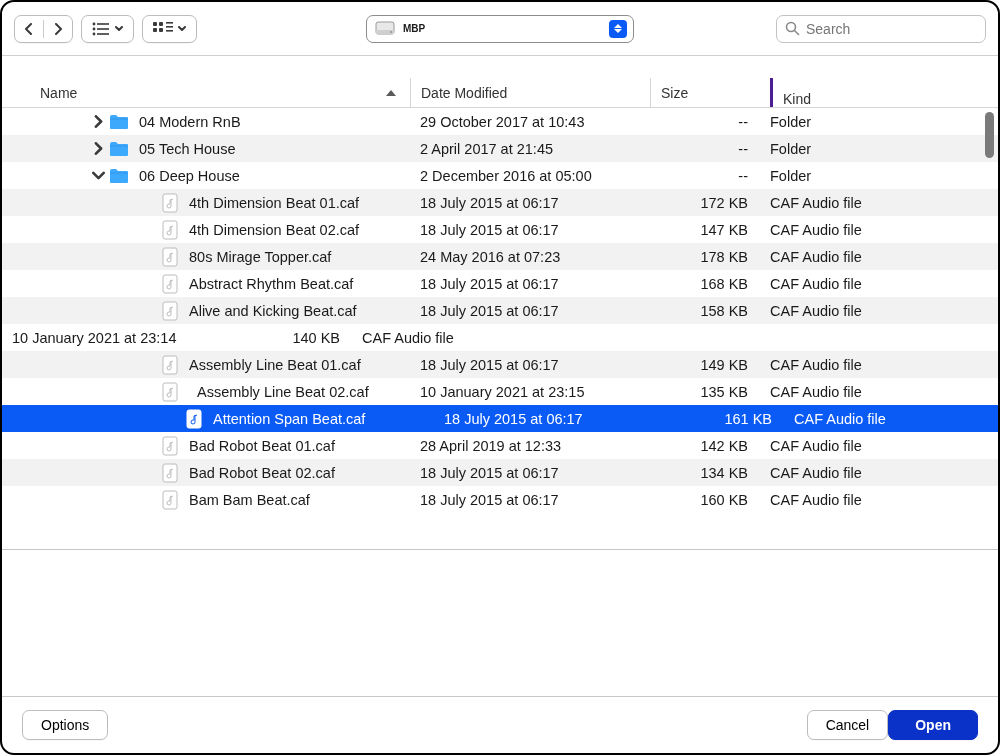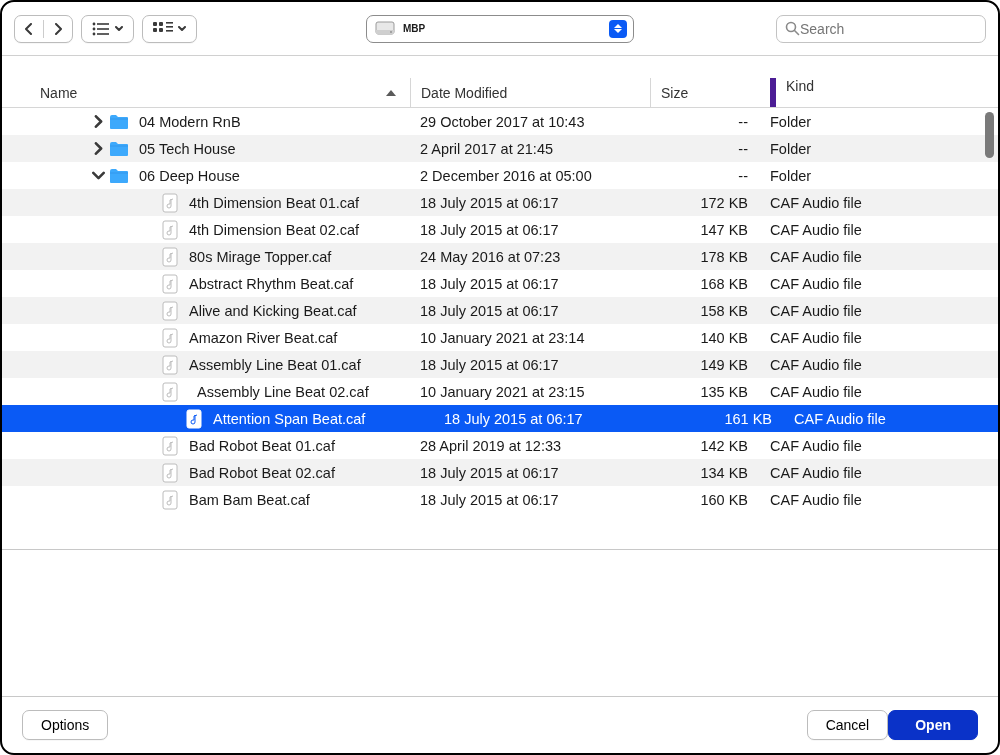--- a/index.html
+++ b/index.html
@@ -12,30 +12,30 @@
 .seg { display: flex; border: 1px solid #bcbcbc; border-radius: 7px; background: #fff; height: 28px; align-items: center; box-shadow: 0 1px 0 rgba(0,0,0,0.03); }
 .seg-btn { height: 26px; display: flex; align-items: center; justify-content: center; padding: 0 10px; cursor: default; }
 .seg-div { width: 1px; height: 18px; background: #ccc; }
 .nav-seg .seg-btn { width: 28px; padding: 0; }
 .loc-dd { display: flex; align-items: center; border: 1px solid #8c8c8c; border-radius: 7px; height: 28px; background: #fff; padding: 0 6px 0 8px; gap: 8px; width: 268px; margin-left: auto; margin-right: auto; position: absolute; left: 50%; transform: translateX(-50%); }
 .loc-dd .dd-label { font-size: 10px; font-weight: 600; color: #1a1a1a; flex: 1; }
 .dd-caret { width: 18px; height: 18px; border-radius: 4px; background: #0a5af5; display: flex; flex-direction: column; align-items: center; justify-content: center; gap: 1px; }
 .dd-caret::before, .dd-caret::after { content: ""; width: 0; height: 0; border-left: 4px solid transparent; border-right: 4px solid transparent; }
 .dd-caret::before { border-bottom: 4px solid #fff; }
 .dd-caret::after { border-top: 4px solid #fff; }
-.search { margin-left: auto; display: flex; align-items: center; border: 1px solid #c3c3c3; border-radius: 7px; height: 28px; width: 210px; padding: 0 8px; background: #fff; }
+.search { margin-left: auto; display: flex; align-items: center; border: 1px solid #c3c3c3; border-radius: 7px; height: 28px; width: 210px; padding: 0 8px; gap: 6px; background: #fff; }
 .search input { border: none; outline: none; font-size: 14px; width: 100%; background: transparent; }
 .search svg { flex: 0 0 auto; }
 
 
 .cols { display: flex; height: 30px; align-items: center; border-bottom: 1px solid #d6d6d6; font-size: 14px; color: #333; padding: 0 8px 0 38px; margin-top: 22px; }
 .col-name { flex: 0 0 370px; display: flex; align-items: center; gap: 6px; font-weight: 400; }
 .col-date { flex: 0 0 240px; border-left: 1px solid #d6d6d6; padding-left: 10px; height: 100%; display: flex; align-items: center; }
 .col-size { flex: 0 0 120px; border-left: 1px solid #d6d6d6; padding-left: 10px; height: 100%; display: flex; align-items: center; }
-.col-kind { flex: 1; border-left: 6px solid #4c1d95; padding-left: 10px; height: 100%; display: flex; align-items: flex-start; }
+.col-kind { flex: 1; border-left: 3px solid #4c1d95; padding-left: 10px; height: 100%; display: flex; align-items: flex-end; }
 .sort-caret { width: 0; height: 0; border-left: 5px solid transparent; border-right: 5px solid transparent; border-bottom: 6px solid #5a5a5a; margin-left: auto; margin-right: 14px; }
 
 
 .list { flex: 1; overflow: hidden; position: relative; }
 .row { display: flex; align-items: center; height: 27px; font-size: 14.5px; color: #1a1a1a; padding: 0 18px 0 0; }
 .row.striped { background: #f2f2f2; }
 .row.sel { background: #0a5af5; color: #fff; padding-left: 24px; }
 .row.sel .file-ico rect { fill: #fff; stroke: #fff; }
 .row.sel .file-ico path { stroke: #0a5af5; }
 .cell-name { flex: 0 0 408px; display: flex; align-items: center; height: 100%; padding-left: 20px; gap: 4px; }
@@ -262,29 +262,20 @@
             <rect x="2" y="1" width="14" height="18" rx="2" fill="#fff" stroke="#bcbcbc"></rect>
             <path d="M10 6 L10 13 Q10 15 8 15 Q6 15 6 13 Q6 11 8 11 L9 11 L9 7 L12 6" fill="none" stroke="#bcbcbc" stroke-width="1"></path>
           </svg>
           <span style="margin-left:6px">Alive and Kicking Beat.caf</span>
         </div>
         <div class="cell-date">18 July 2015 at 06:17</div>
         <div class="cell-size">158 KB</div>
         <div class="cell-kind">CAF Audio file</div>
       </div>
       <div class="row">
-        <div class="cell-name">
-          <span class="spacer" style="width:118px"></span>
-          <span class="disclosure"></span>
-          <svg class="file-ico" viewBox="0 0 18 20">
-            <rect x="2" y="1" width="14" height="18" rx="2" fill="#fff" stroke="#bcbcbc"></rect>
-            <path d="M10 6 L10 13 Q10 15 8 15 Q6 15 6 13 Q6 11 8 11 L9 11 L9 7 L12 6" fill="none" stroke="#bcbcbc" stroke-width="1"></path>
-          </svg>
-          <span style="margin-left:6px">Amazon River Beat.caf</span>
-        </div>
         <div class="cell-date">10 January 2021 at 23:14</div>
         <div class="cell-size">140 KB</div>
         <div class="cell-kind">CAF Audio file</div>
       </div>
       <div class="row striped">
         <div class="cell-name">
           <span class="spacer" style="width:118px"></span>
           <span class="disclosure"></span>
           <svg class="file-ico" viewBox="0 0 18 20">
             <rect x="2" y="1" width="14" height="18" rx="2" fill="#fff" stroke="#bcbcbc"></rect>

